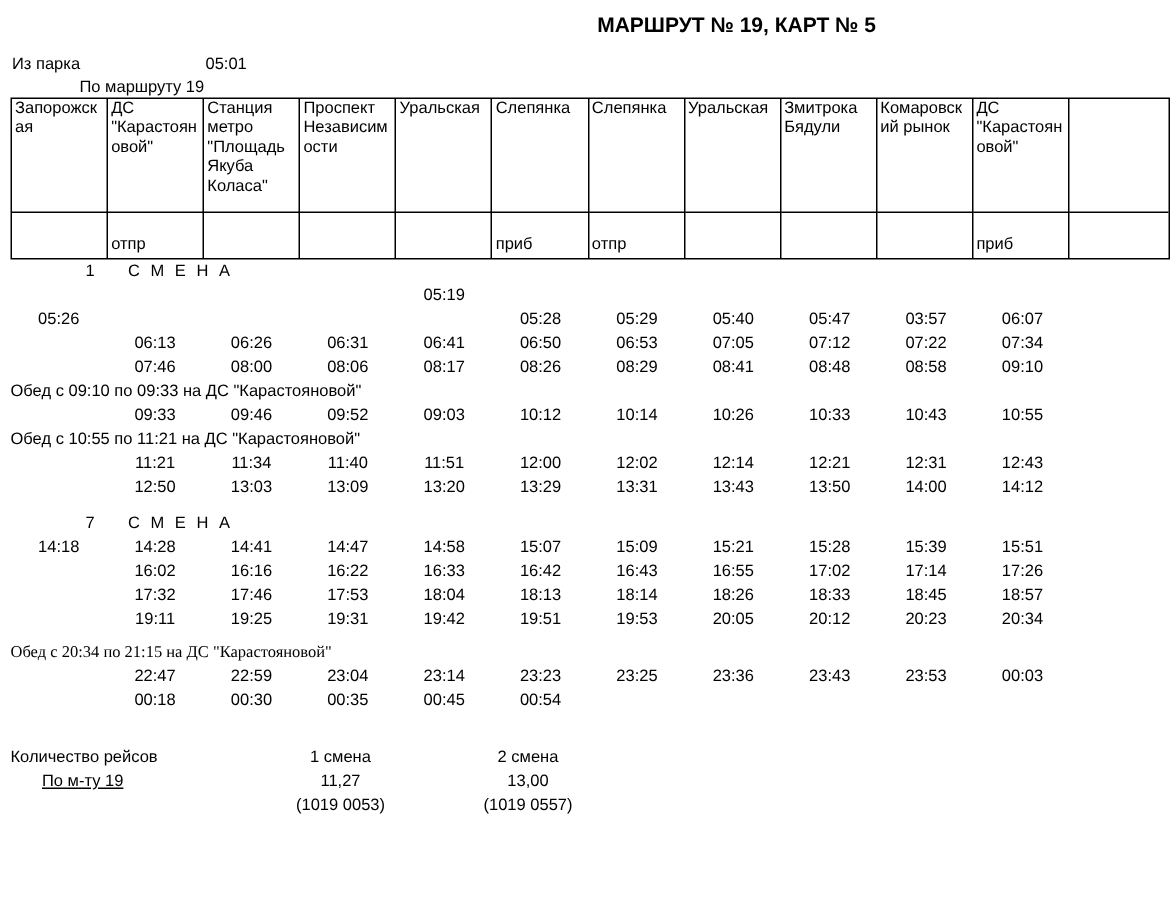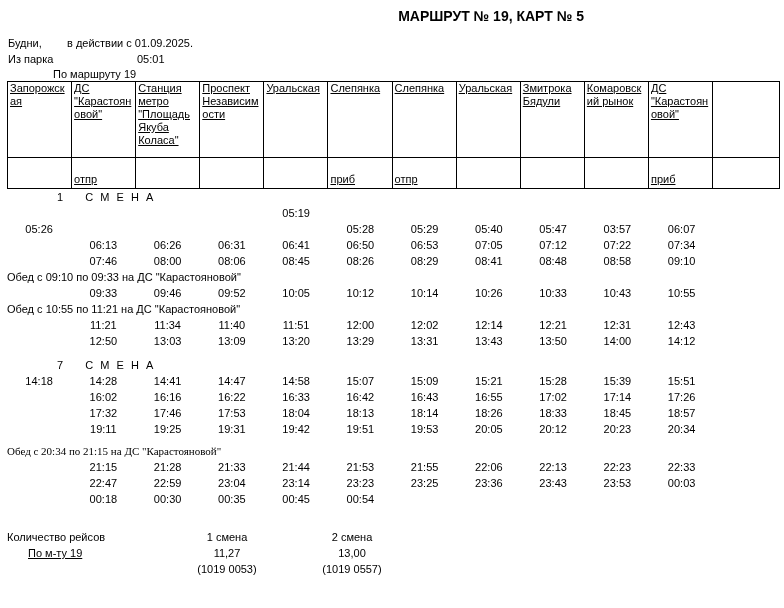--- a/index.html
+++ b/index.html
@@ -14,21 +14,21 @@
   }
   .hline{height:16px;line-height:16px;padding-left:8px;white-space:nowrap;}
   .lbl{display:inline-block;}
   .w59{width:59px;}
   .w129{width:129px;}
   .route{padding-left:53px;height:14px;line-height:14px;}
   
   .ttable{
     margin-left:7px;width:773px;border:1px solid #000;box-sizing:border-box;
   }
-  .trow{display:grid;grid-template-columns:repeat(11,64.1px) 1fr;text-decoration:underline;}
+  .trow{display:grid;grid-template-columns:repeat(11,64.1px) 1fr;}
   .thead{height:76px;}
   .tsub{height:30px;}
   .cell{
     box-sizing:border-box;border-right:1px solid #000;
     padding:0 2px;line-height:13px;overflow:hidden;
     word-break:break-word;overflow-wrap:anywhere;
   }
   .cell:last-child{border-right:none;}
   .thead .cell{border-bottom:1px solid #000;}
   .tsub .cell{display:flex;align-items:flex-end;padding-bottom:2px;}
@@ -50,23 +50,20 @@
   .fc1{position:absolute;left:172px;width:110px;text-align:center;}
   .fc2{position:absolute;left:297px;width:110px;text-align:center;}
 </style>
 </head>
 <body>
 
 <div>
 
   <div class="title">МАРШРУТ № 19, КАРТ № 5</div>
 
-  <div class="hline">
-    <span class="lbl w59">Будни,</span><span>в действии с 01.09.2025.</span>
-  </div>
 
   <div class="hline">
     <span class="lbl w129">Из парка</span><span>05:01</span>
   </div>
 
 
   <div class="hline route">По маршруту 19</div>
 
   <div class="ttable">
     <div class="trow thead" id="thead-row">
@@ -141,36 +138,36 @@
         <span class="tcell">07:12</span>
         <span class="tcell">07:22</span>
         <span class="tcell">07:34</span>
         <span class="tcell"></span>
       </div>
       <div class="srow">
         <span class="tcell"></span>
         <span class="tcell">07:46</span>
         <span class="tcell">08:00</span>
         <span class="tcell">08:06</span>
-        <span class="tcell">08:45</span>
+        <span class="tcell">08:17</span>
         <span class="tcell">08:26</span>
         <span class="tcell">08:29</span>
         <span class="tcell">08:41</span>
         <span class="tcell">08:48</span>
         <span class="tcell">08:58</span>
         <span class="tcell">09:10</span>
         <span class="tcell"></span>
       </div>
       <div class="snote">Обед с 09:10 по 09:33 на ДС "Карастояновой"</div>
       <div class="srow">
         <span class="tcell"></span>
         <span class="tcell">09:33</span>
         <span class="tcell">09:46</span>
         <span class="tcell">09:52</span>
-        <span class="tcell">10:05</span>
+        <span class="tcell">09:03</span>
         <span class="tcell">10:12</span>
         <span class="tcell">10:14</span>
         <span class="tcell">10:26</span>
         <span class="tcell">10:33</span>
         <span class="tcell">10:43</span>
         <span class="tcell">10:55</span>
         <span class="tcell"></span>
       </div>
       <div class="snote">Обед с 10:55 по 11:21 на ДС "Карастояновой"</div>
       <div class="srow">
@@ -252,34 +249,20 @@
         <span class="tcell">19:42</span>
         <span class="tcell">19:51</span>
         <span class="tcell">19:53</span>
         <span class="tcell">20:05</span>
         <span class="tcell">20:12</span>
         <span class="tcell">20:23</span>
         <span class="tcell">20:34</span>
         <span class="tcell"></span>
       </div>
       <div class="snote mt6">Обед с 20:34 по 21:15 на ДС "Карастояновой"</div>
-      <div class="srow">
-        <span class="tcell"></span>
-        <span class="tcell">21:15</span>
-        <span class="tcell">21:28</span>
-        <span class="tcell">21:33</span>
-        <span class="tcell">21:44</span>
-        <span class="tcell">21:53</span>
-        <span class="tcell">21:55</span>
-        <span class="tcell">22:06</span>
-        <span class="tcell">22:13</span>
-        <span class="tcell">22:23</span>
-        <span class="tcell">22:33</span>
-        <span class="tcell"></span>
-      </div>
       <div class="srow">
         <span class="tcell"></span>
         <span class="tcell">22:47</span>
         <span class="tcell">22:59</span>
         <span class="tcell">23:04</span>
         <span class="tcell">23:14</span>
         <span class="tcell">23:23</span>
         <span class="tcell">23:25</span>
         <span class="tcell">23:36</span>
         <span class="tcell">23:43</span>

